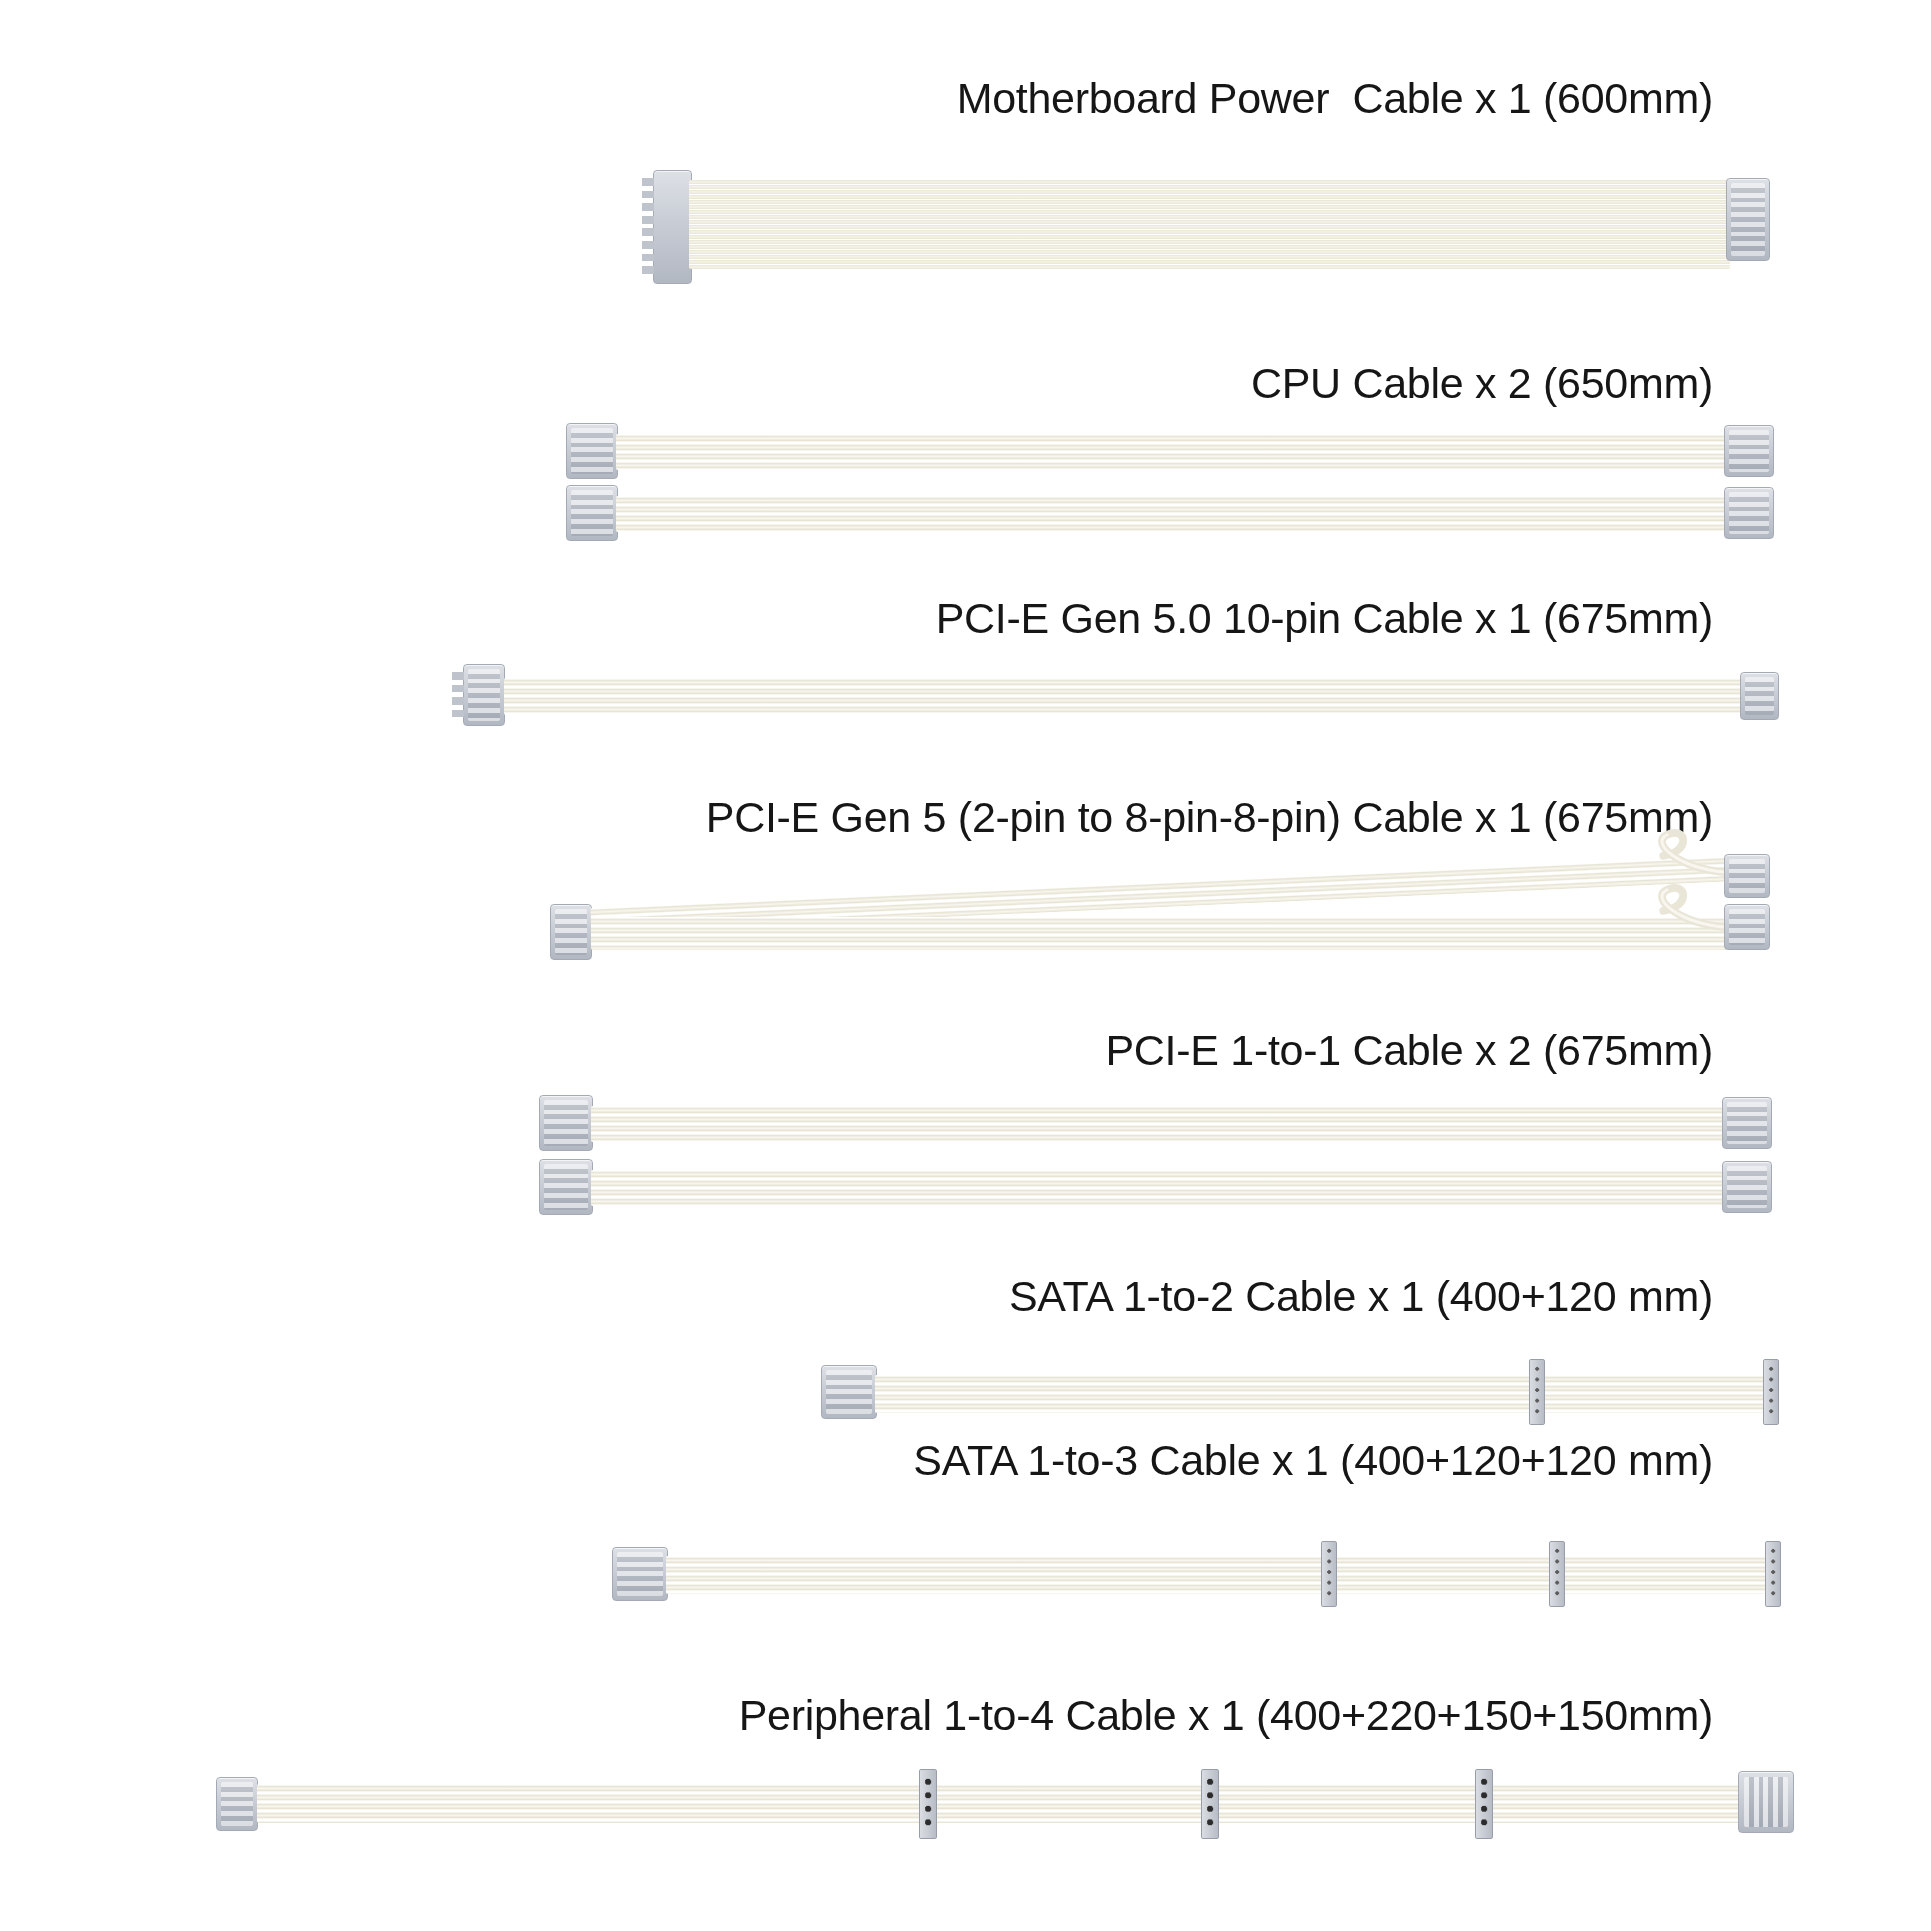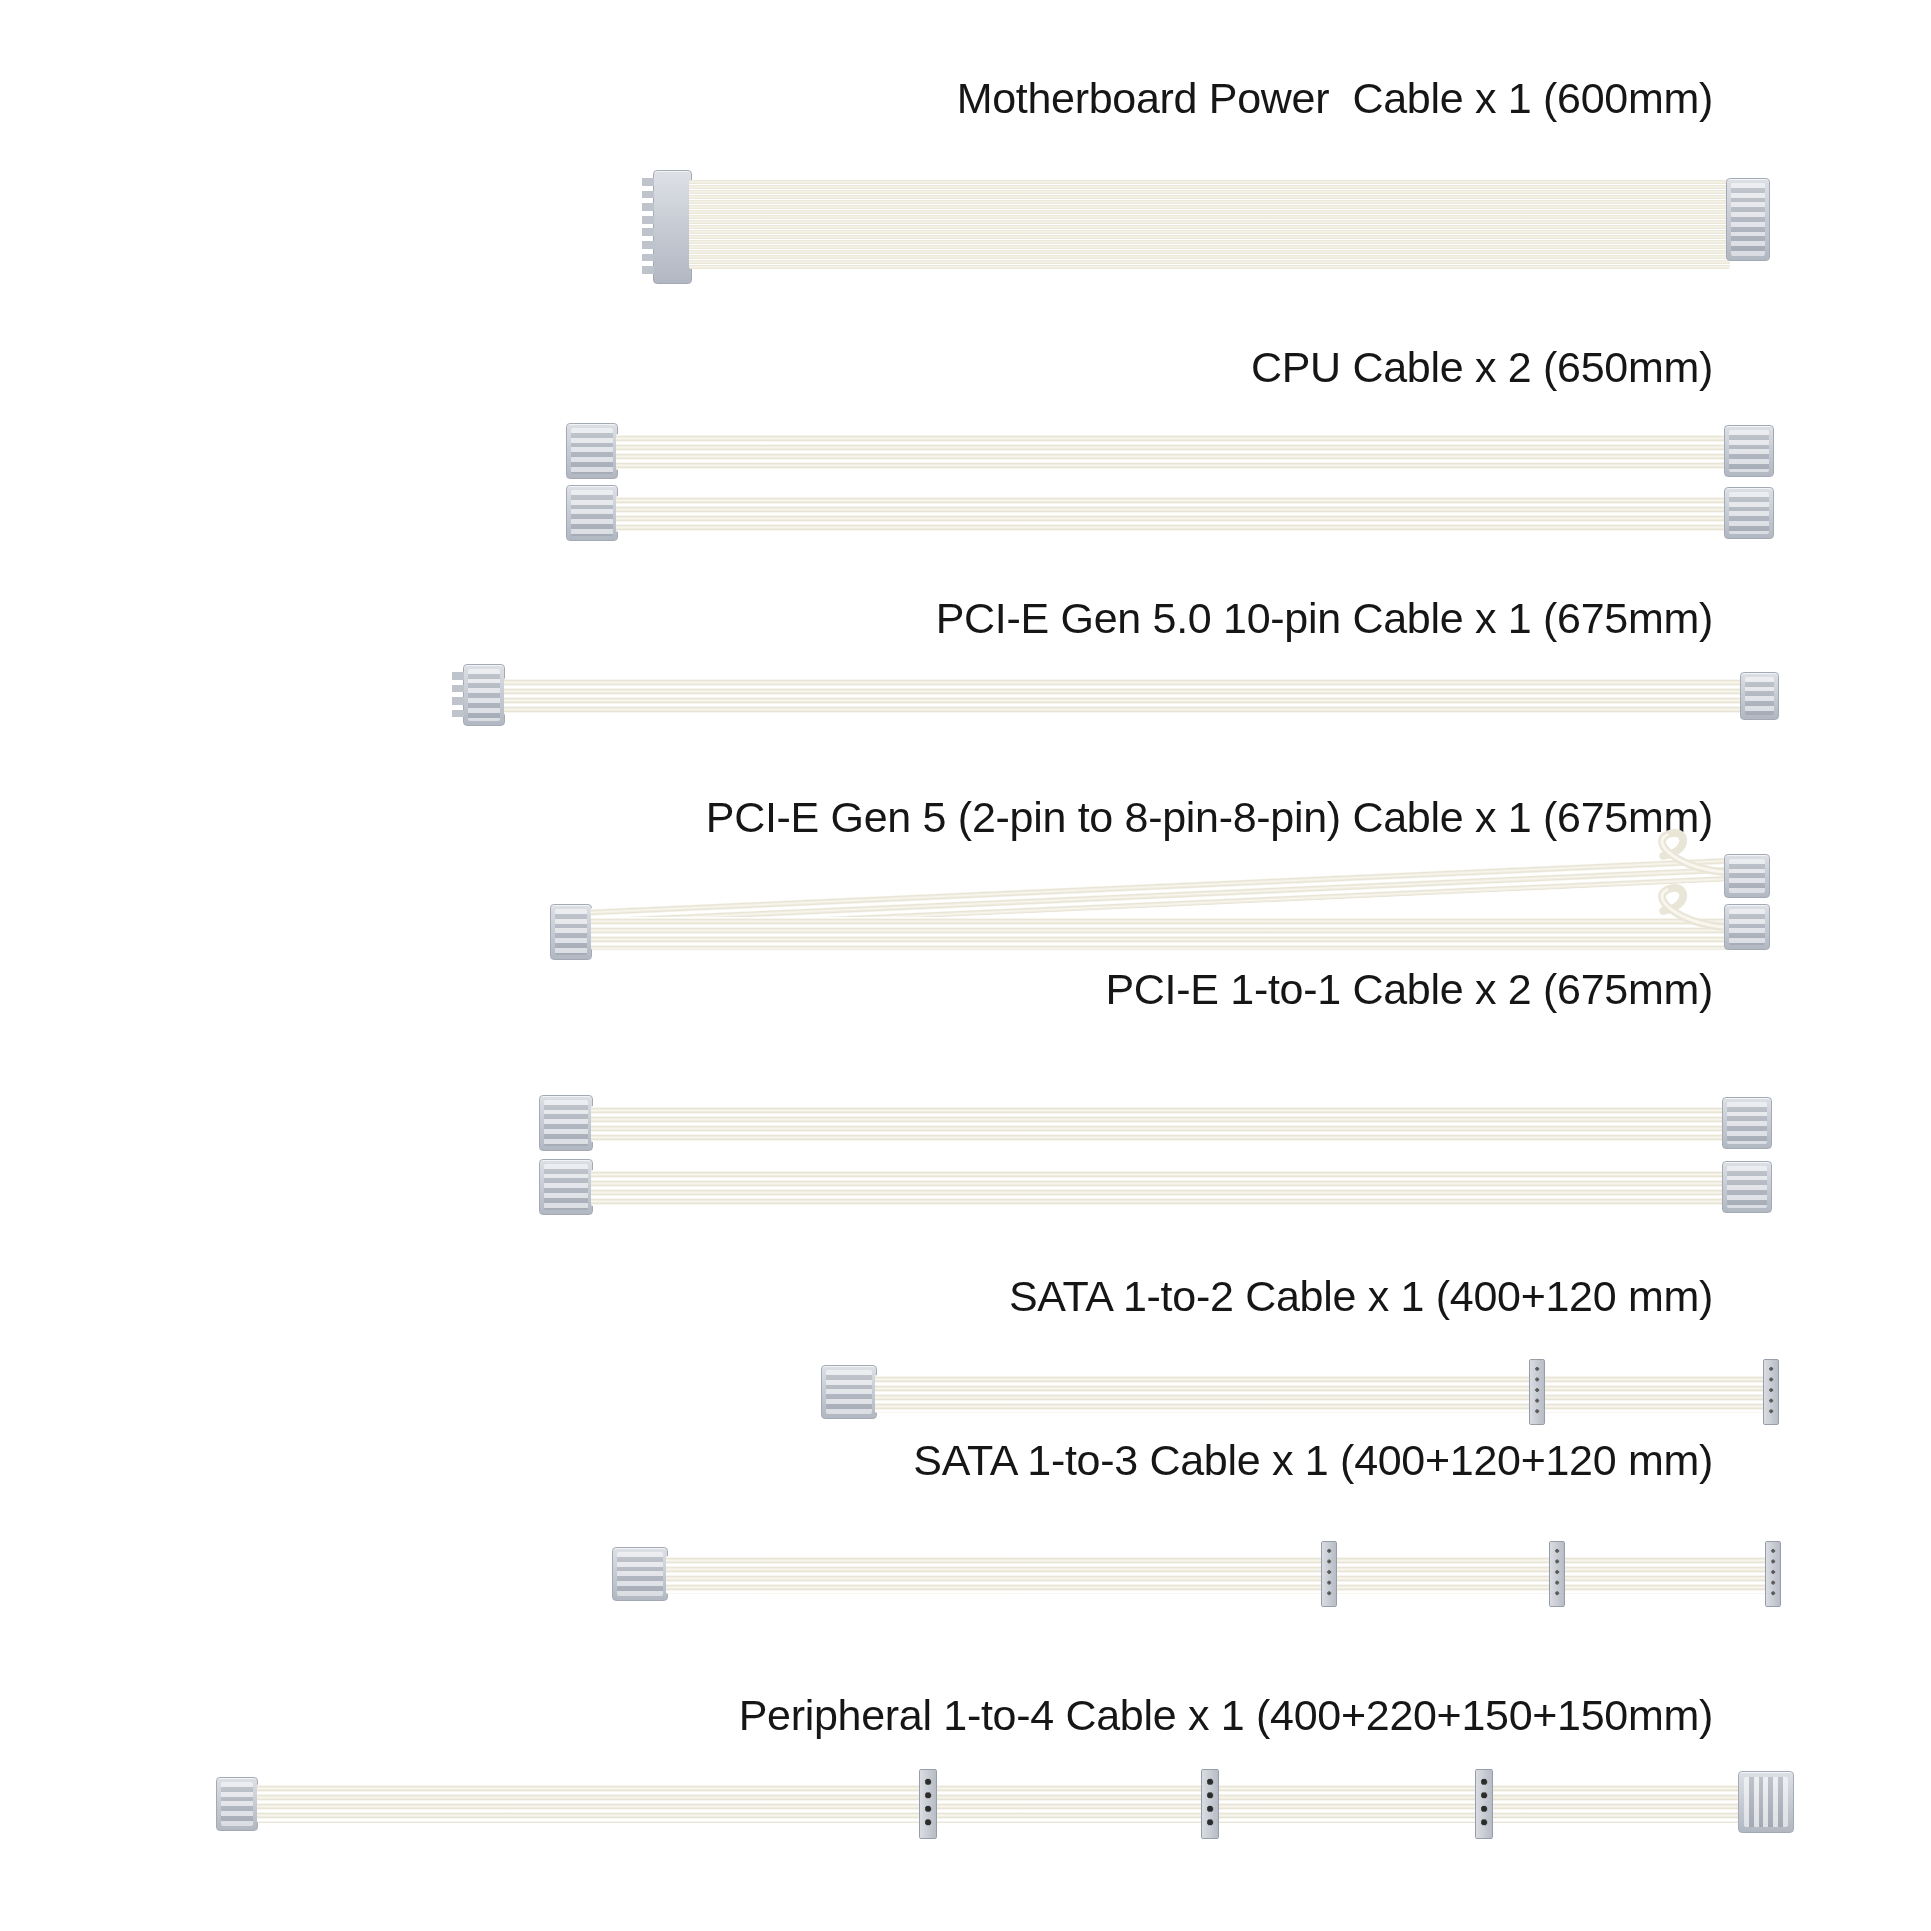--- a/index.html
+++ b/index.html
@@ -78,21 +78,21 @@
 <div id="canvas">
 
   <div>
     <div class="label" style="top:75px">Motherboard Power  Cable x 1 (600mm)</div>
     <div class="conn pins-l" style="left:653px;top:170px;width:39px;height:114px"></div>
     <div class="wires w-ribbon" style="left:689px;top:180px;width:1041px;height:89px"></div>
     <div class="conn ridges" style="left:1726px;top:178px;width:44px;height:83px"></div>
   </div>
 
   <div>
-    <div class="label" style="top:344px">CPU Cable x 2 (650mm)</div>
+    <div class="label" style="top:360px">CPU Cable x 2 (650mm)</div>
     <div class="conn ridges" style="left:566px;top:423px;width:52px;height:56px"></div>
     <div class="wires w-band" style="left:616px;top:434px;width:1110px;height:36px"></div>
     <div class="conn ridges" style="left:1724px;top:425px;width:50px;height:52px"></div>
     <div class="conn ridges" style="left:566px;top:485px;width:52px;height:56px"></div>
     <div class="wires w-band" style="left:616px;top:496px;width:1110px;height:36px"></div>
     <div class="conn ridges" style="left:1724px;top:487px;width:50px;height:52px"></div>
   </div>
 
   <div>
     <div class="label" style="top:595px">PCI-E Gen 5.0 10-pin Cable x 1 (675mm)</div>
@@ -112,21 +112,21 @@
     </svg>
     <svg class="curl" style="left:1636px;top:881px" width="93" height="54" viewBox="0 0 96 56">
       <path d="M94 48 C44 44 14 18 32 9 C52 0 58 26 28 31" stroke="#e9e6d8" stroke-width="8" fill="none" stroke-linecap="round"></path>
       <path d="M94 48 C44 44 14 18 32 9" stroke="#f8f6ee" stroke-width="3" fill="none" stroke-linecap="round"></path>
     </svg>
     <div class="conn ridges" style="left:1724px;top:854px;width:46px;height:44px"></div>
     <div class="conn ridges" style="left:1724px;top:904px;width:46px;height:46px"></div>
   </div>
 
   <div>
-    <div class="label" style="top:966px">PCI-E 1-to-1 Cable x 2 (675mm)</div>
+    <div class="label" style="top:1027px">PCI-E 1-to-1 Cable x 2 (675mm)</div>
     <div class="conn ridges" style="left:539px;top:1095px;width:54px;height:56px"></div>
     <div class="wires w-band" style="left:591px;top:1106px;width:1135px;height:36px"></div>
     <div class="conn ridges" style="left:1722px;top:1097px;width:50px;height:52px"></div>
     <div class="conn ridges" style="left:539px;top:1159px;width:54px;height:56px"></div>
     <div class="wires w-band" style="left:591px;top:1170px;width:1135px;height:36px"></div>
     <div class="conn ridges" style="left:1722px;top:1161px;width:50px;height:52px"></div>
   </div>
 
   <div>
     <div class="label" style="top:1273px">SATA 1-to-2 Cable x 1 (400+120 mm)</div>

